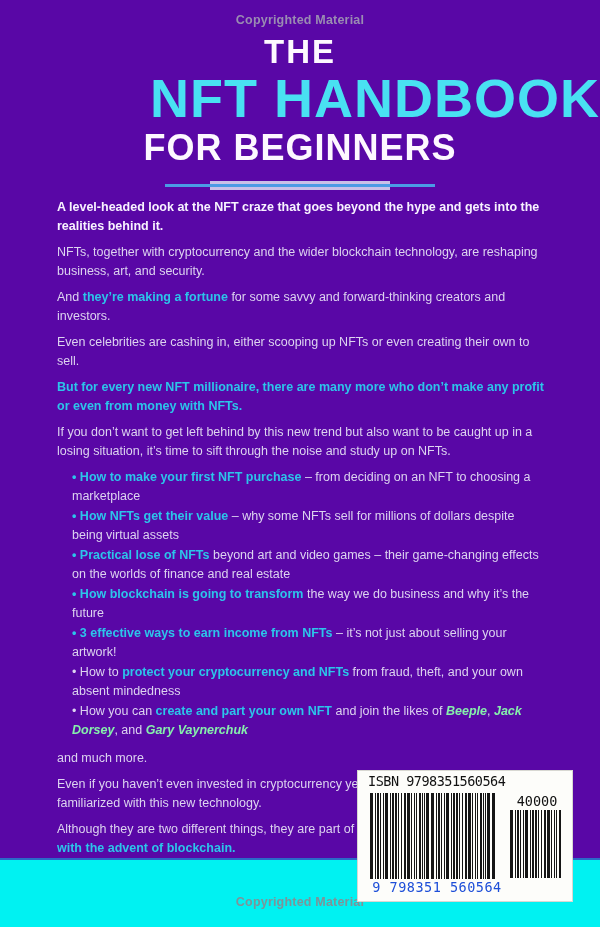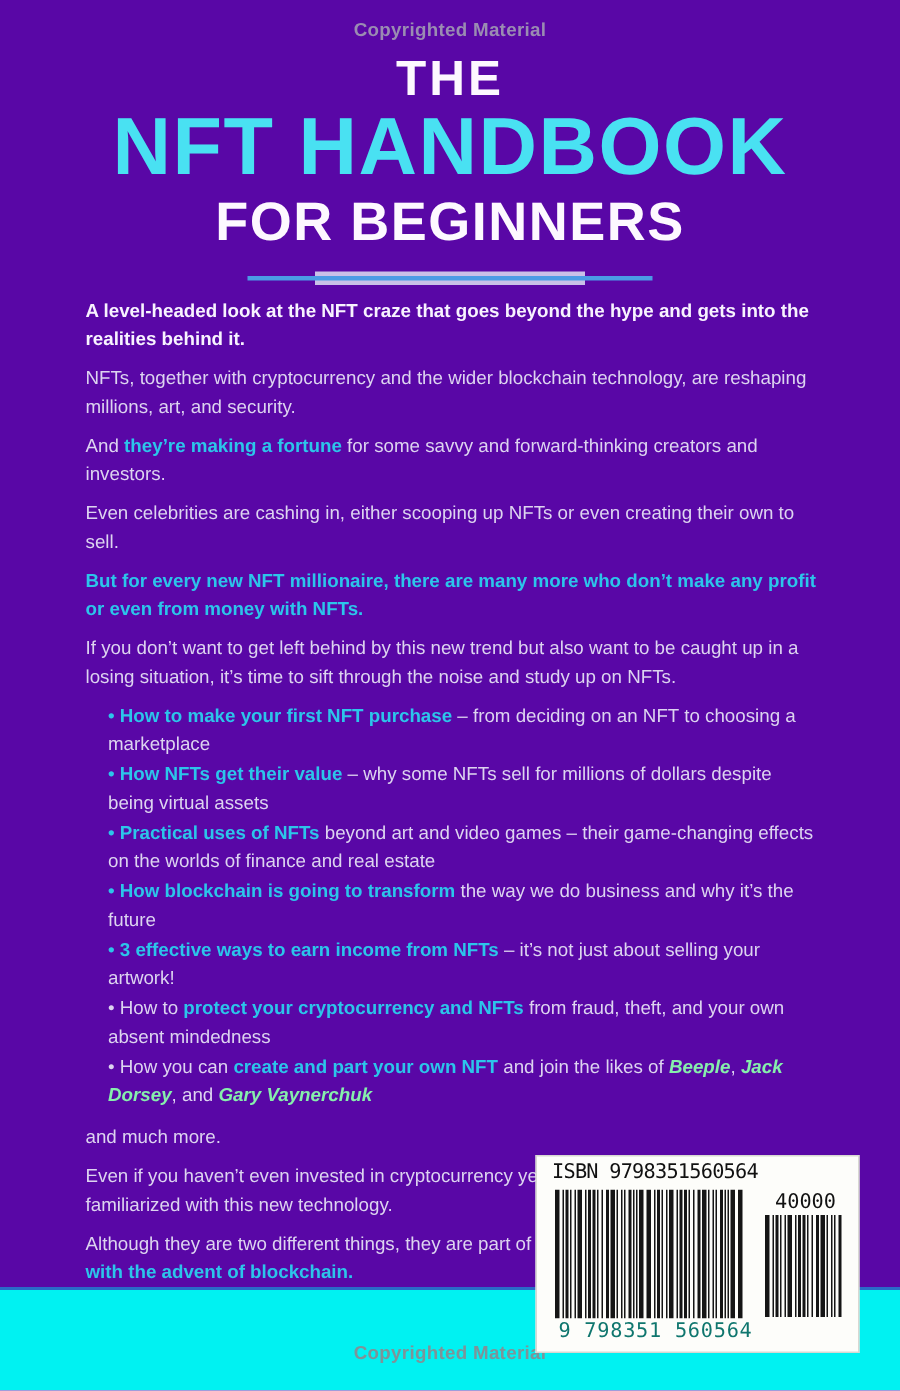--- a/index.html
+++ b/index.html
@@ -12,21 +12,21 @@
   .copyright-top{
     position:absolute;top:13px;left:0;width:100%;text-align:center;
     font-size:12.5px;font-weight:bold;color:#9a8cb2;letter-spacing:.2px;
   }
   
   .title-the{
     position:absolute;top:33px;left:0;width:100%;text-align:center;
     font-size:33px;font-weight:800;color:#fdf8ff;letter-spacing:2px;
   }
   .title-main{
-    position:absolute;top:67px;left:0;width:100%;text-align:center;
+    position:absolute;top:67px;left:0;width:100%;text-align:right;
     font-size:54px;font-weight:800;color:#49e1f2;letter-spacing:1px;white-space:nowrap;
   }
   .title-sub{
     position:absolute;top:127px;left:0;width:100%;text-align:center;
     font-size:36px;font-weight:800;color:#fdf8ff;letter-spacing:1px;
   }
   
   .divider{position:absolute;top:180px;left:165px;width:270px;height:11px;}
   .divider .band{position:absolute;left:45px;top:1px;width:180px;height:9px;background:#c9c0e8;}
   .divider .line{position:absolute;left:0;top:4px;width:270px;height:3px;background:#4b9be5;}
@@ -58,21 +58,21 @@
     position:absolute;top:2px;left:10px;
     font-size:13.5px;color:#111;font-family:"DejaVu Sans Mono","Liberation Mono",monospace;
     letter-spacing:-0.5px;white-space:nowrap;
   }
   .barcode-main-bars{
     position:absolute;left:12px;top:22px;width:130px;height:86px;
     display:flex;align-items:stretch;overflow:hidden;
   }
   .barcode-digits{
     position:absolute;left:4px;top:108px;width:150px;text-align:center;
-    font-size:13.5px;color:#0f766e;font-family:"DejaVu Sans Mono","Liberation Mono",monospace;
+    font-size:13.5px;color:#1d4ed8;font-family:"DejaVu Sans Mono","Liberation Mono",monospace;
     letter-spacing:.5px;white-space:nowrap;
   }
   .price-code{
     position:absolute;left:150px;top:22px;width:58px;text-align:center;
     font-size:13.5px;color:#111;font-family:"DejaVu Sans Mono","Liberation Mono",monospace;
   }
   .barcode-sup-bars{
     position:absolute;left:152px;top:39px;width:54px;height:68px;
     display:flex;align-items:stretch;overflow:hidden;
   }
@@ -89,28 +89,28 @@
   <div class="title-main">NFT HANDBOOK</div>
   <div class="title-sub">FOR BEGINNERS</div>
 
   <div class="divider">
     <div class="band"></div>
     <div class="line"></div>
   </div>
 
   <div class="body-text">
       <p class="para"><span class="seg-bw">A level-headed look at the NFT craze that goes beyond the hype and gets into the realities behind it.</span></p>
-      <p class="para"><span class="seg-w">NFTs, together with cryptocurrency and the wider blockchain technology, are reshaping millions, art, and security.</span></p>
+      <p class="para"><span class="seg-w">NFTs, together with cryptocurrency and the wider blockchain technology, are reshaping business, art, and security.</span></p>
       <p class="para"><span class="seg-w">And </span><span class="seg-bc">they’re making a fortune</span><span class="seg-w"> for some savvy and forward-thinking creators and investors.</span></p>
       <p class="para"><span class="seg-w">Even celebrities are cashing in, either scooping up NFTs or even creating their own to sell.</span></p>
       <p class="para"><span class="seg-bc">But for every new NFT millionaire, there are many more who don’t make any profit or even from money with NFTs.</span></p>
       <p class="para"><span class="seg-w">If you don’t want to get left behind by this new trend but also want to be caught up in a losing situation, it’s time to sift through the noise and study up on NFTs.</span></p>
       <p class="para bullet"><span class="seg-bc">• How to make your first NFT purchase</span><span class="seg-w"> – from deciding on an NFT to choosing a marketplace</span></p>
       <p class="para bullet"><span class="seg-bc">• How NFTs get their value</span><span class="seg-w"> – why some NFTs sell for millions of dollars despite being virtual assets</span></p>
-      <p class="para bullet"><span class="seg-bc">• Practical uses of NFTs</span><span class="seg-w"> beyond art and video games – their game-changing effects on the worlds of finance and real estate</span></p>
+      <p class="para bullet"><span class="seg-bc">• Practical lose of NFTs</span><span class="seg-w"> beyond art and video games – their game-changing effects on the worlds of finance and real estate</span></p>
       <p class="para bullet"><span class="seg-bc">• How blockchain is going to transform</span><span class="seg-w"> the way we do business and why it’s the future</span></p>
       <p class="para bullet"><span class="seg-bc">• 3 effective ways to earn income from NFTs</span><span class="seg-w"> – it’s not just about selling your artwork!</span></p>
       <p class="para bullet"><span class="seg-w">• How to </span><span class="seg-bc">protect your cryptocurrency and NFTs</span><span class="seg-w"> from fraud, theft, and your own absent mindedness</span></p>
       <p class="para bullet"><span class="seg-w">• How you can </span><span class="seg-bc">create and part your own NFT</span><span class="seg-w"> and join the likes of </span><span class="seg-ibw">Beeple</span><span class="seg-w">, </span><span class="seg-ibw">Jack Dorsey</span><span class="seg-w">, and </span><span class="seg-ibw">Gary Vaynerchuk</span></p>
       <p class="para"><span class="seg-w">and much more.</span></p>
       <p class="para"><span class="seg-w">Even if you haven’t even invested in cryptocurrency yet, NFTs can help get you familiarized with this new technology.</span></p>
       <p class="para"><span class="seg-w">Although they are two different things, they are part of </span><span class="seg-bc">the phenomenon that’s coming with the advent of blockchain.</span></p>
       <p class="para"><span class="seg-bw">This is only the beginning</span><br><span class="seg-bw">– join the NFT phenomenon today!</span></p>
     </div>
 

